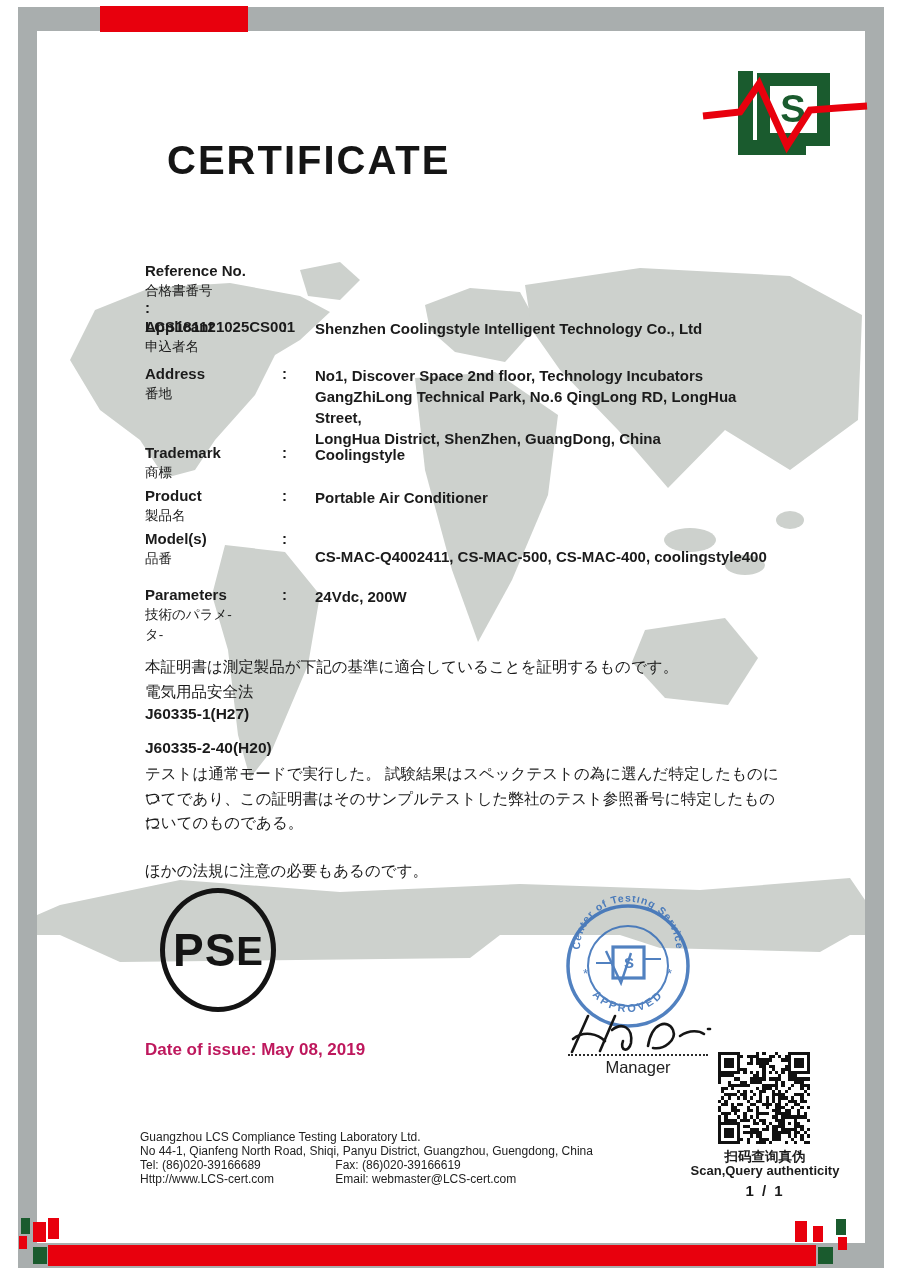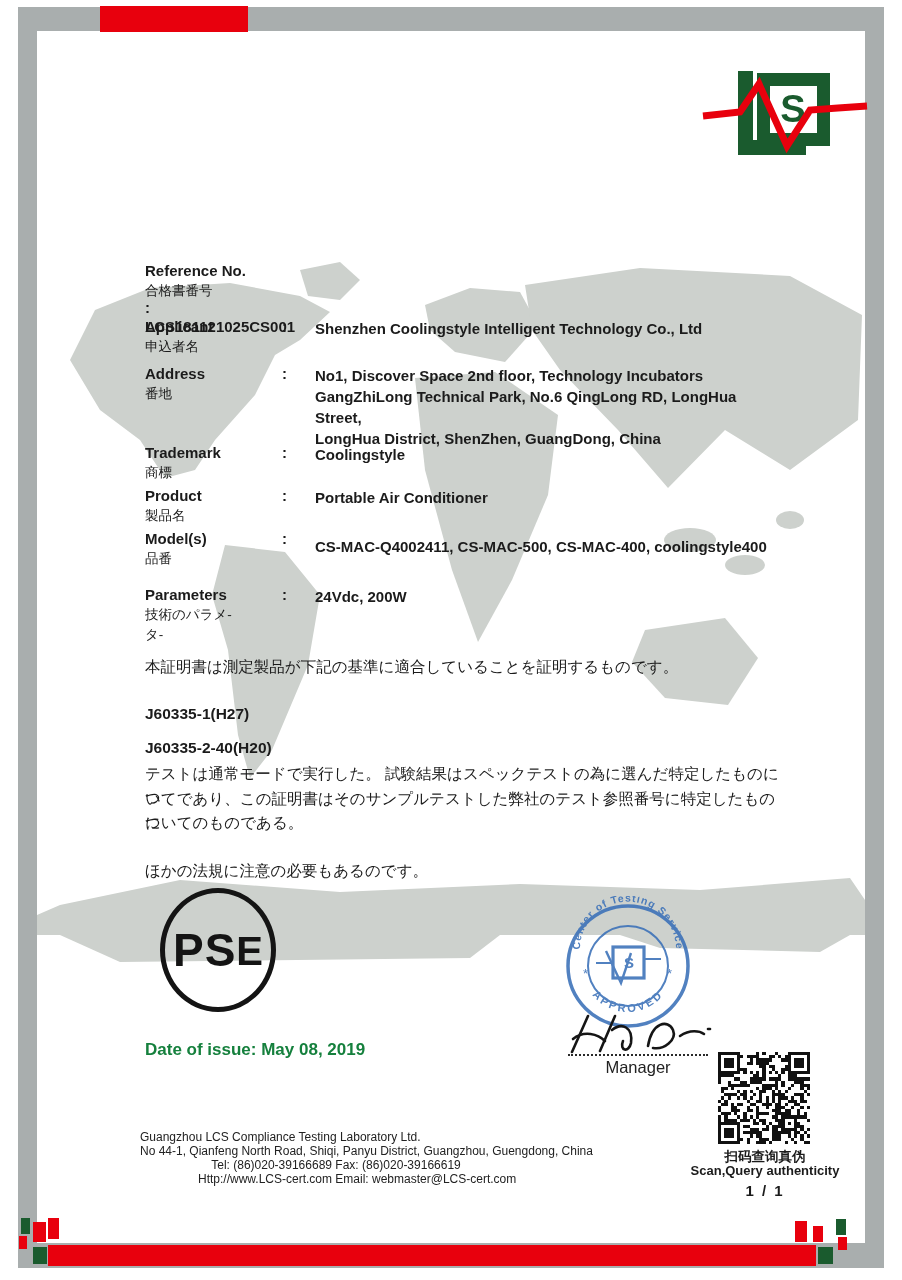--- a/index.html
+++ b/index.html
@@ -34,24 +34,24 @@
   
   #pse{left:160px;top:888px;width:106px;height:114px;border:5px solid #141414;border-radius:50%;
        display:flex;flex-direction:row;align-items:center;justify-content:center;background:transparent;}
   #pse .ps{font-size:46px;font-weight:bold;letter-spacing:1px;line-height:40px;color:#141414;}
   #pse .e{font-size:40px;font-weight:bold;line-height:36px;color:#141414;margin-top:2px;}
   
   #stamp{left:558px;top:896px;width:140px;height:140px;opacity:.88;}
   #signature{left:560px;top:1008px;width:160px;height:52px;}
   #sig-line{left:568px;top:1054px;width:140px;border-top:2px dotted #2a2a2a;}
   #manager{left:568px;top:1058px;width:140px;text-align:center;font-size:16.5px;color:#222;}
-  #date-issue{left:145px;top:1040px;font-size:17px;font-weight:bold;color:#15803d;}
+  #date-issue{left:145px;top:1040px;font-size:17px;font-weight:bold;color:#be185d;}
   
   .foot{position:absolute;left:140px;font-size:12px;line-height:14px;color:#222;}
-  .foot .col1{display:inline-block;width:192px;text-align:right;}
+  .foot .col1{display:inline-block;width:192px;}
   
   #qr{left:718px;top:1052px;width:92px;height:92px;}
   #qr svg{width:92px;height:92px;}
   #qr-cn{left:690px;top:1148px;width:150px;text-align:center;font-size:13.5px;font-weight:bold;}
   #qr-en{left:672px;top:1163px;width:186px;text-align:center;font-size:13px;font-weight:bold;}
   #page-num{left:690px;top:1182px;width:150px;text-align:center;font-size:15px;font-weight:bold;letter-spacing:2px;}
   
   #logo{left:700px;top:60px;width:170px;height:105px;}
 </style>
 </head>
@@ -103,20 +103,21 @@
 <div id="content">
 
   <svg id="logo" class="abs" viewBox="0 0 170 105">
     <rect x="38" y="11" width="15" height="84" fill="#1a5b2e"></rect>
     <rect x="38" y="80" width="68" height="15" fill="#1a5b2e"></rect>
     <rect x="63.5" y="19.5" width="60" height="60" fill="none" stroke="#1a5b2e" stroke-width="13"></rect>
     <text x="93" y="62" font-size="38" font-weight="bold" fill="#1a5b2e" text-anchor="middle">S</text>
     <polyline points="3,56 40,52 59,24 87,86 110,50 138,48 167,46" fill="none" stroke="#e8000d" stroke-width="7" stroke-linejoin="miter"></polyline>
   </svg>
 
+  <div id="title1" class="abs">CERTIFICATE</div>
 
   <div class="frow" style="top:262px;flex-direction:column;">
     <div class="f-label-wrap">
       <div class="f-label">Reference No.</div>
       <div class="f-jp">合格書番号</div>
     </div>
     <div class="f-colon">:</div>
     <div class="f-value">LCS181121025CS001</div>
   </div>
 
@@ -159,34 +160,35 @@
     <div class="f-colon">:</div>
     <div class="f-value">Portable Air Conditioner</div>
   </div>
 
   <div class="frow" style="top:530px;">
     <div class="f-label-wrap">
       <div class="f-label">Model(s)</div>
       <div class="f-jp">品番</div>
     </div>
     <div class="f-colon">:</div>
-    <div class="f-value" style="margin-top:6px;">CS-MAC-Q4002411, CS-MAC-500, CS-MAC-400, coolingstyle400</div>
+    <div class="f-value" style="margin-top:16px;">CS-MAC-Q4002411, CS-MAC-500, CS-MAC-400, coolingstyle400</div>
   </div>
 
   <div class="frow" style="top:586px;">
     <div class="f-label-wrap">
       <div class="f-label">Parameters</div>
       <div class="f-jp">技術のパラメ-</div>
       <div class="f-jp">タ-</div>
     </div>
     <div class="f-colon">:</div>
     <div class="f-value">24Vdc, 200W</div>
   </div>
 
   <div class="stmt" style="top:655px;">本証明書は測定製品が下記の基準に適合していることを証明するものです。</div>
+  <div class="stmt" style="top:680px;">電気用品安全法</div>
   <div class="stmt bold" style="top:702px;">J60335-1(H27)</div>
   <div class="stmt bold" style="top:736px;">J60335-2-40(H20)</div>
   <div class="stmt" style="top:762px;">テストは通常モードで実行した。 試験結果はスペックテストの為に選んだ特定したものにつ</div>
   <div class="stmt" style="top:787px;">いてであり、この証明書はそのサンプルテストした弊社のテスト参照番号に特定したものに</div>
   <div class="stmt" style="top:811px;">ついてのものである。</div>
   <div class="stmt" style="top:859px;">ほかの法規に注意の必要もあるのです。</div>
 
   <div id="pse" class="abs">
     <div class="ps">PS</div>
     <div class="e">E</div>

